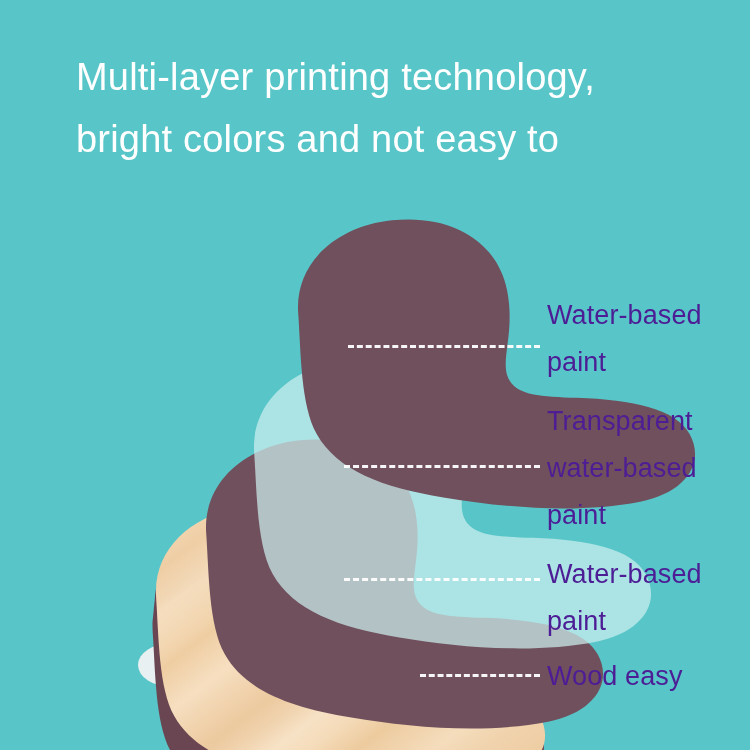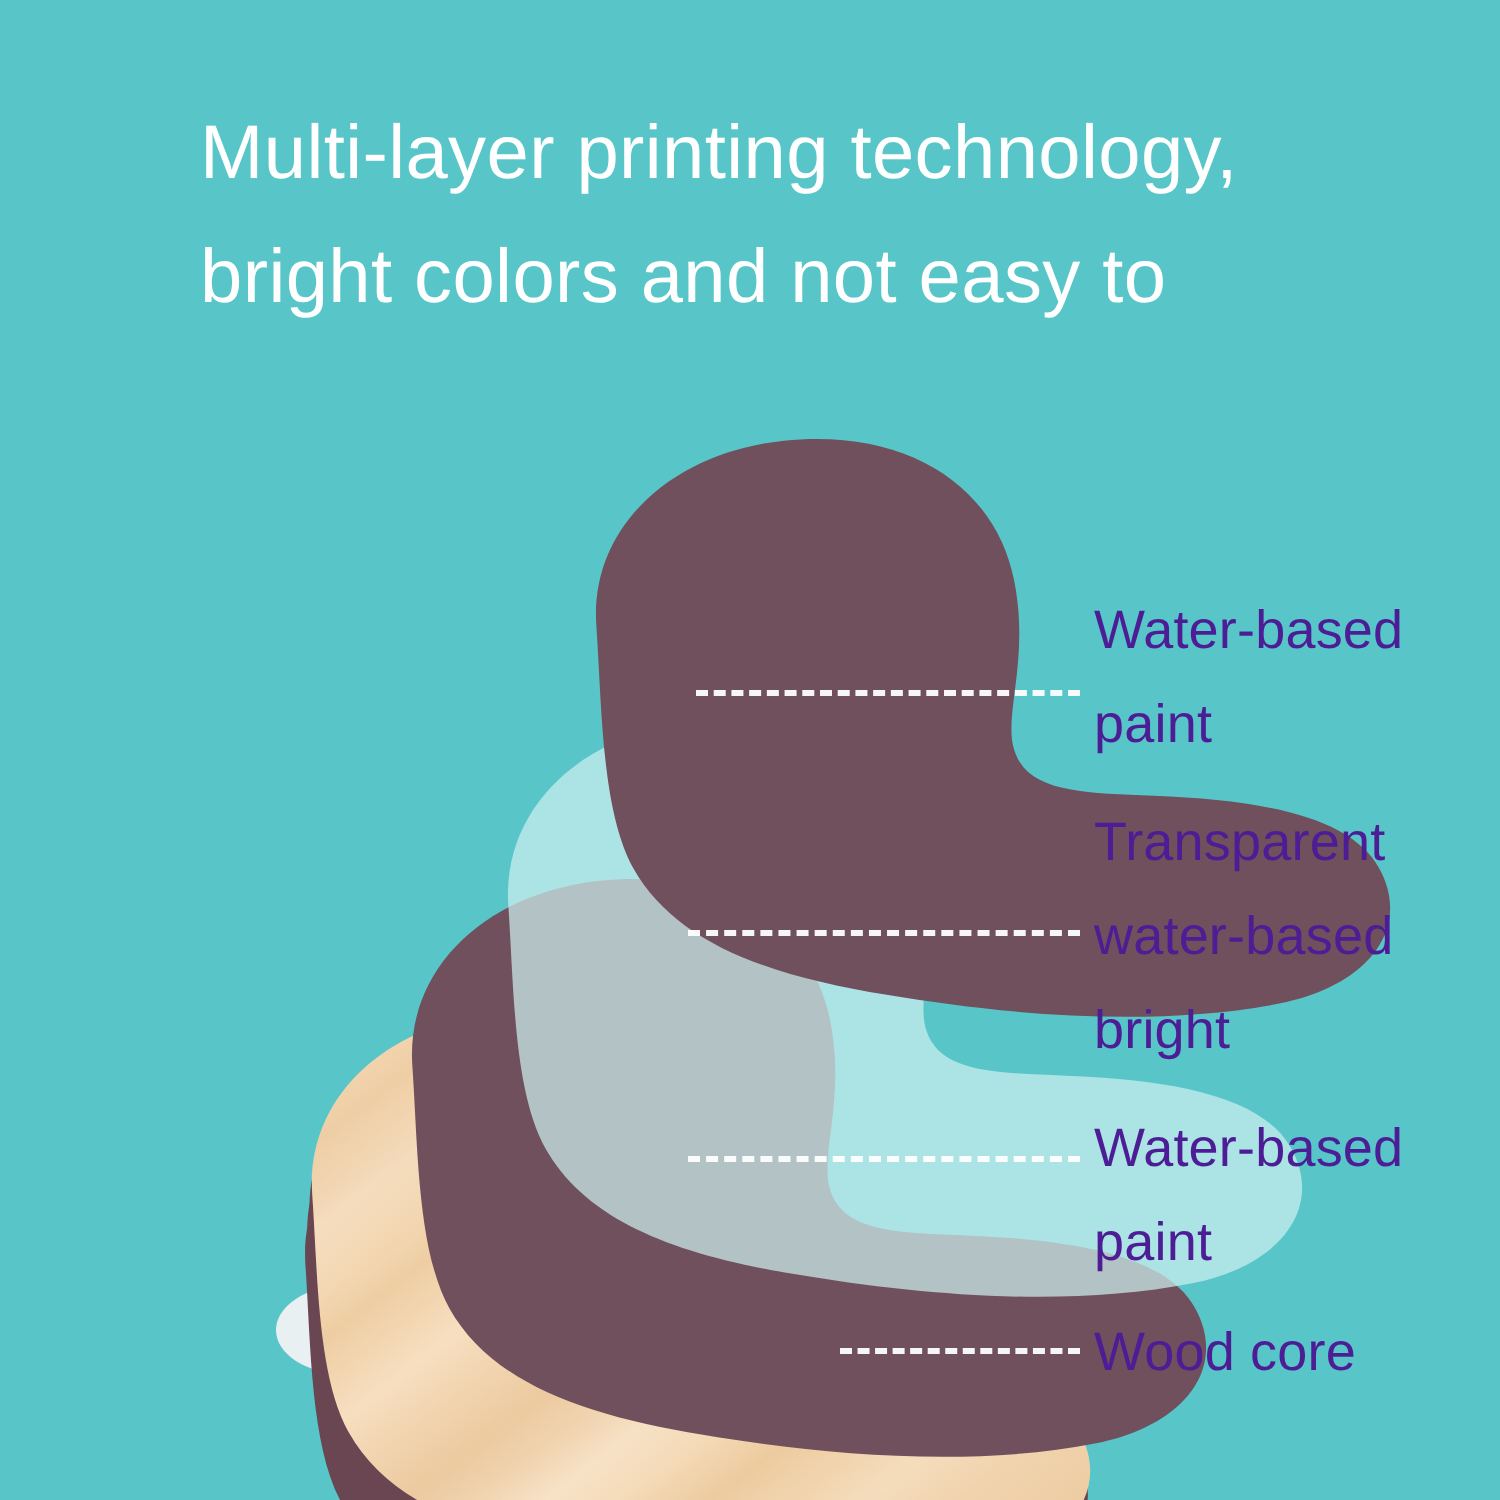--- a/index.html
+++ b/index.html
@@ -23,21 +23,20 @@
     position: absolute;
     left: 76px;
     top: 46px;
     width: 640px;
     color: #ffffff;
     font-size: 38px;
     line-height: 62px;
     font-weight: 400;
     letter-spacing: 0.2px;
     white-space: pre-line;
-    margin-left: 24px;
   }
 
   
   #illus {
     position: absolute;
     left: 0;
     top: 0;
     width: 750px;
     height: 750px;
   }
@@ -150,20 +149,20 @@
 
   <div class="leader" style="left:344px; top:578px; width:196px;"></div>
 
   <div class="leader" style="left:420px; top:674px; width:120px;"></div>
 
   <div class="label label-1">Water-based
 paint</div>
 
   <div class="label label-2">Transparent
 water-based
-bright</div>
+paint</div>
 
   <div class="label label-3">Water-based
 paint</div>
 
-  <div class="label label-4">Wood core</div>
+  <div class="label label-4">Wood easy</div>
 
 </div>
 
 </body></html>

